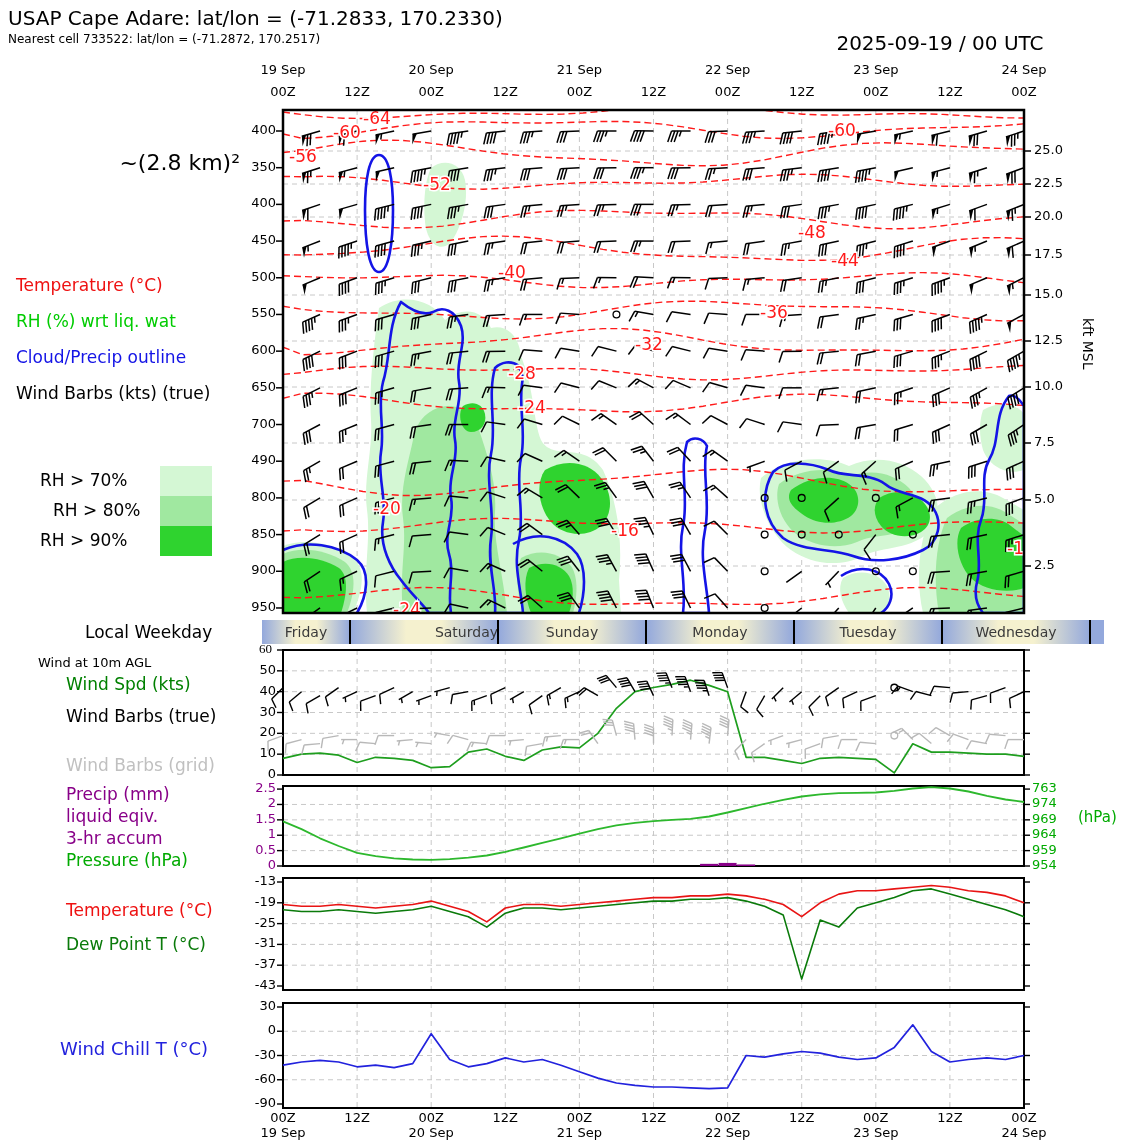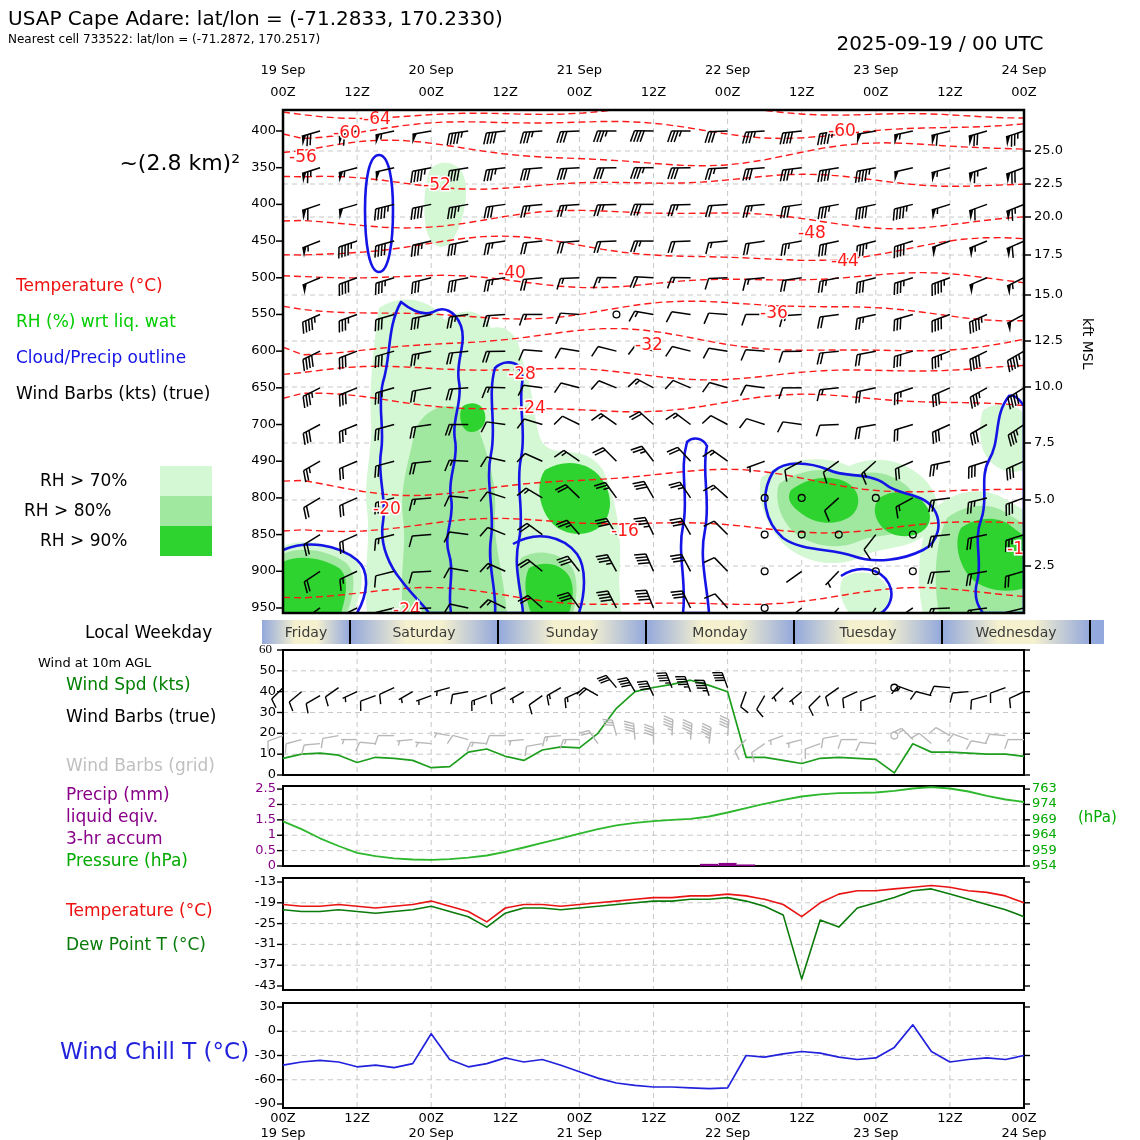--- a/index.html
+++ b/index.html
@@ -40,32 +40,32 @@
   <div class="abs cellsz" style="left:20px;top:150px;width:220px;text-align:right;">~(2.8 km)²</div>
 
   <div class="abs legtxt leg-temp" style="left:16px;top:275px;">Temperature (°C)</div>
   <div class="abs legtxt leg-rh" style="left:16px;top:311px;">RH (%) wrt liq. wat</div>
   <div class="abs legtxt leg-cloud" style="left:16px;top:347px;">Cloud/Precip outline</div>
   <div class="abs legtxt leg-wind" style="left:16px;top:383px;">Wind Barbs (kts) (true)</div>
 
   <div id="rh-legend" style="position: absolute; left: 0px; top: 0px;">
       <div class="abs rhleg" style="left: 40px; top: 470px; width: 115px; text-align: left;">RH &gt; 70%</div>
       <div class="abs " style="left: 160px; top: 466px; width: 52px; height: 30px; background: rgb(212, 247, 212);"></div>
-      <div class="abs rhleg" style="left: 24px; top: 500px; width: 115px; text-align: left;">RH &gt; 80%</div>
+      <div class="abs rhleg" style="left: 53px; top: 500px; width: 115px; text-align: left;">RH &gt; 80%</div>
       <div class="abs " style="left: 160px; top: 496px; width: 52px; height: 30px; background: rgb(160, 232, 160);"></div>
       <div class="abs rhleg" style="left: 40px; top: 530px; width: 115px; text-align: left;">RH &gt; 90%</div>
       <div class="abs " style="left: 160px; top: 526px; width: 52px; height: 30px; background: rgb(47, 211, 47);"></div>
     </div>
 
   <div class="abs plabel" style="left:85px;top:622px;">Local Weekday</div>
   <div id="day-strip" style="position: absolute; left: 262px; top: 620px; width: 842px; height: 24px;">
       <div class="abs " style="left: 0px; top: 0px; width: 88px; height: 24px; background: linear-gradient(90deg, rgb(147, 168, 220) 0%, rgb(245, 241, 207) 38%, rgb(245, 241, 207) 62%, rgb(147, 168, 220) 100%); display: flex; align-items: center; justify-content: center; overflow: visible;">
         <div class="abs daylbl" style="position: static;">Friday</div>
       </div>
-      <div class="abs " style="left: 88px; top: 0px; width: 148px; height: 24px; background: linear-gradient(90deg, rgb(147, 168, 220) 0%, rgb(245, 241, 207) 38%, rgb(245, 241, 207) 62%, rgb(147, 168, 220) 100%); display: flex; align-items: center; justify-content: center; overflow: visible;">
+      <div class="abs " style="left: 88px; top: 0px; width: 148px; height: 24px; background: linear-gradient(90deg, rgb(147, 168, 220) 0%, rgb(245, 241, 207) 38%, rgb(245, 241, 207) 62%, rgb(147, 168, 220) 100%); display: flex; align-items: center; justify-content: flex-end; overflow: visible;">
         <div class="abs daylbl" style="position: static;">Saturday</div>
       </div>
       <div class="abs " style="left: 87px; top: 0px; width: 2px; height: 24px; background: rgb(0, 0, 0);"></div>
       <div class="abs " style="left: 236px; top: 0px; width: 148px; height: 24px; background: linear-gradient(90deg, rgb(147, 168, 220) 0%, rgb(245, 241, 207) 38%, rgb(245, 241, 207) 62%, rgb(147, 168, 220) 100%); display: flex; align-items: center; justify-content: center; overflow: visible;">
         <div class="abs daylbl" style="position: static;">Sunday</div>
       </div>
       <div class="abs " style="left: 235px; top: 0px; width: 2px; height: 24px; background: rgb(0, 0, 0);"></div>
       <div class="abs " style="left: 384px; top: 0px; width: 148px; height: 24px; background: linear-gradient(90deg, rgb(147, 168, 220) 0%, rgb(245, 241, 207) 38%, rgb(245, 241, 207) 62%, rgb(147, 168, 220) 100%); display: flex; align-items: center; justify-content: center; overflow: visible;">
         <div class="abs daylbl" style="position: static;">Monday</div>
       </div>
@@ -89,21 +89,21 @@
 
   <div class="abs plabel purple" style="left:66px;top:784px;">Precip (mm)</div>
   <div class="abs plabel purple" style="left:66px;top:806px;">liquid eqiv.</div>
   <div class="abs plabel purple" style="left:66px;top:828px;">3-hr accum</div>
   <div class="abs plabel green" style="left:66px;top:850px;">Pressure (hPa)</div>
   <div class="abs plabel green" style="left:1078px;top:808px;font-size:15px;">(hPa)</div>
 
   <div class="abs plabel red" style="left:66px;top:900px;">Temperature (°C)</div>
   <div class="abs plabel dkgreen" style="left:66px;top:934px;">Dew Point T (°C)</div>
 
-  <div class="abs plabel blue" style="left:60px;top:1038px;font-size:23px;">Wind Chill T (°C)</div>
+  <div class="abs plabel blue" style="left:60px;top:1038px;font-size:18px;">Wind Chill T (°C)</div>
 
   <div class="abs kftrot" style="left:1096px;top:318px;">kft MSL</div>
 
   <div id="gen-labels">
       <div class="abs tick tickR" style="left: 238px; top: 122px; width: 38px;">400</div>
       <div class="abs tick tickR" style="left: 238px; top: 158.69px; width: 38px;">350</div>
       <div class="abs tick tickR" style="left: 238px; top: 195.38px; width: 38px;">400</div>
       <div class="abs tick tickR" style="left: 238px; top: 232.07px; width: 38px;">450</div>
       <div class="abs tick tickR" style="left: 238px; top: 268.76px; width: 38px;">500</div>
       <div class="abs tick tickR" style="left: 238px; top: 305.45px; width: 38px;">550</div>

